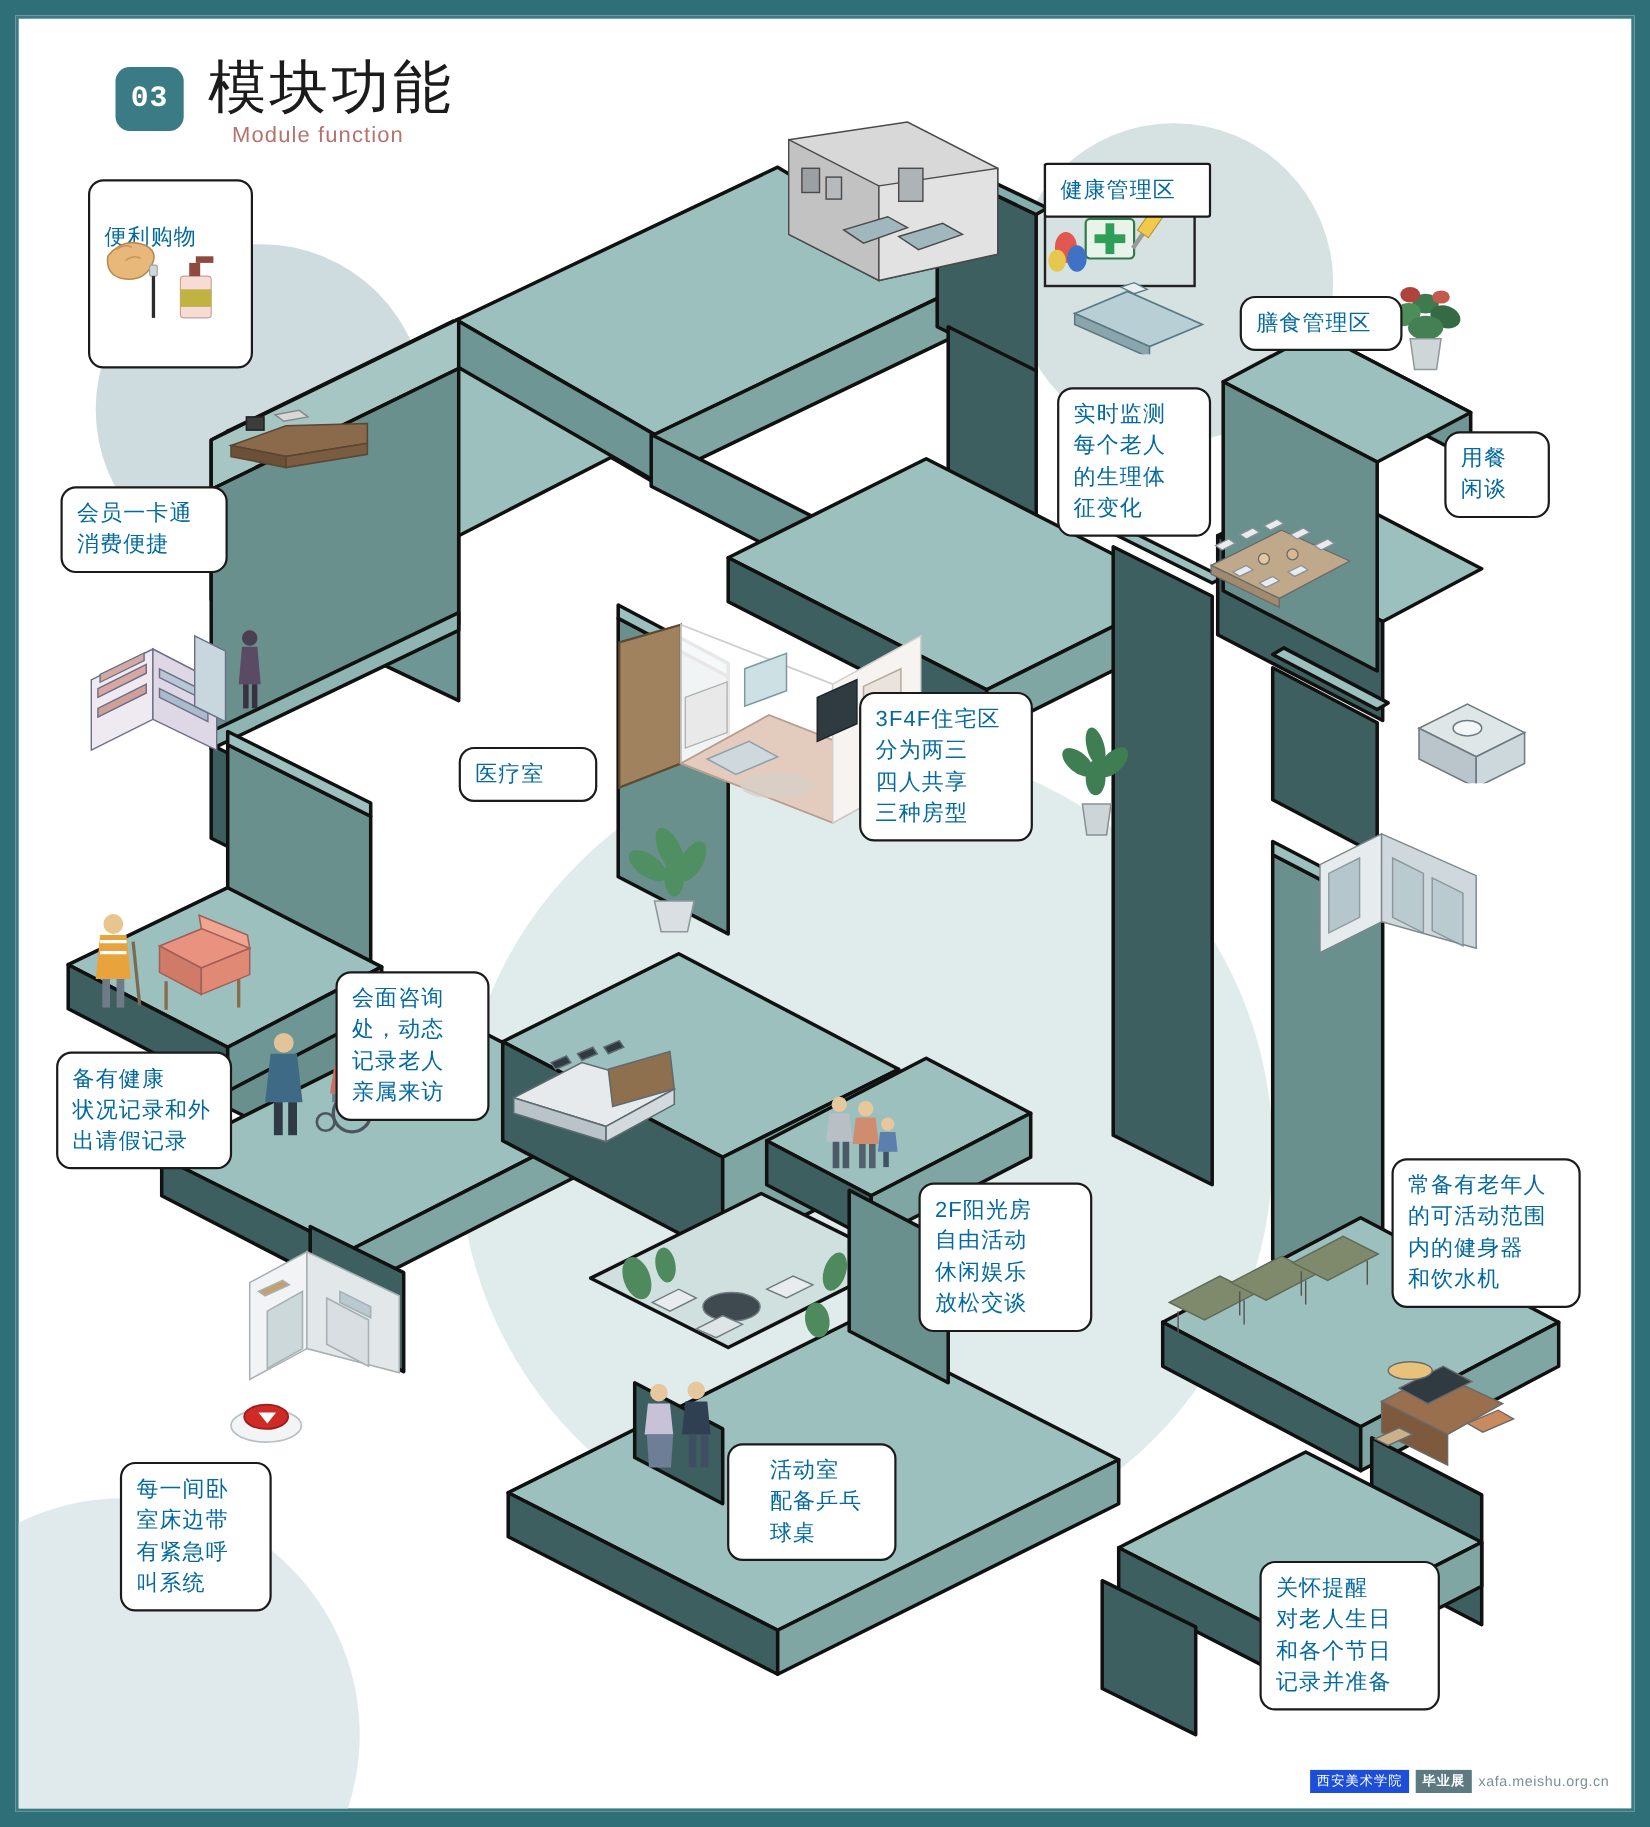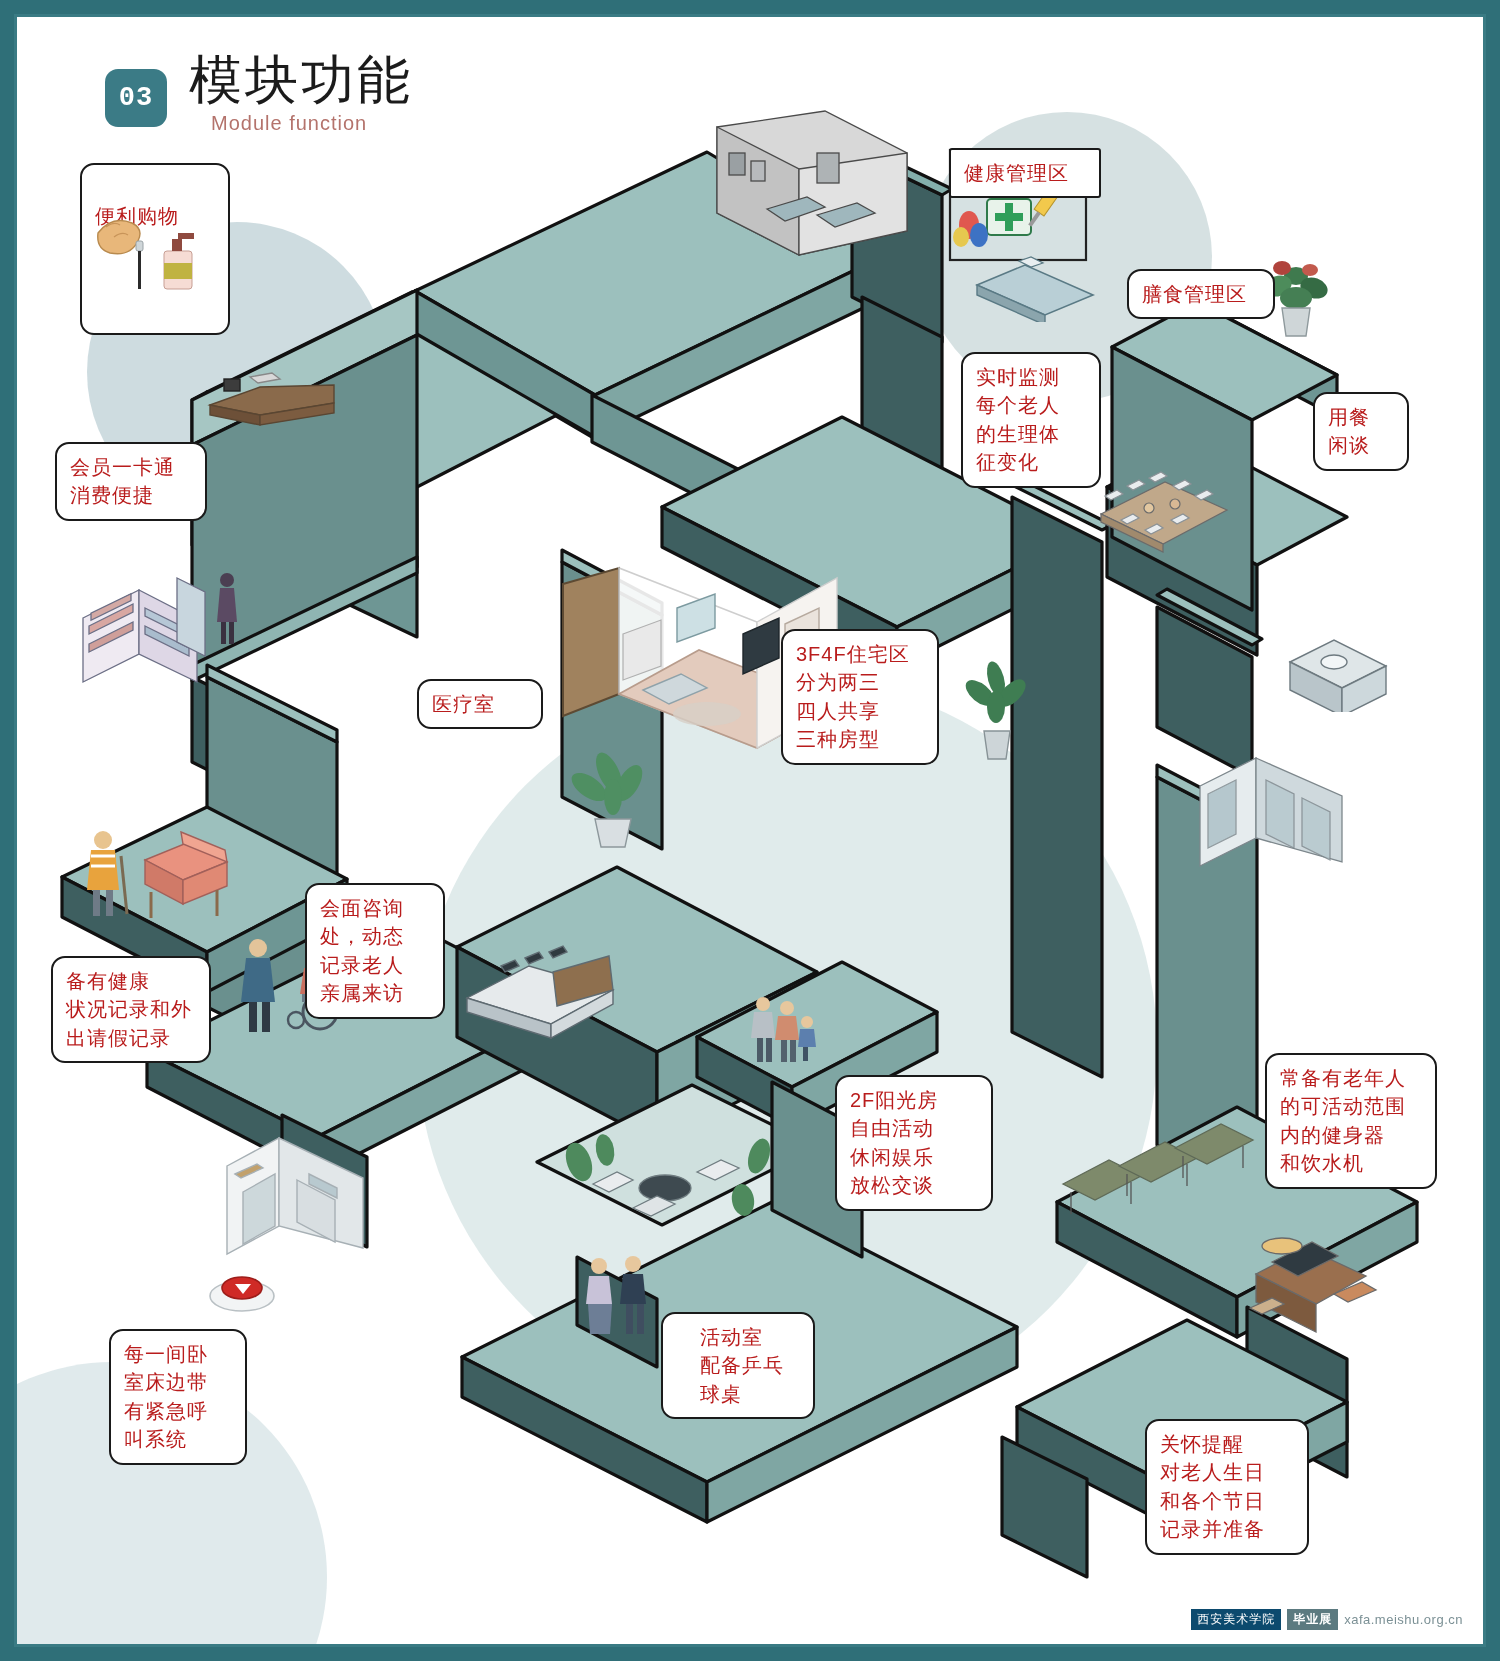--- a/index.html
+++ b/index.html
@@ -9,38 +9,38 @@
   #sheet{position:relative;width:100%;height:100%;background:#ffffff;box-sizing:border-box;border:3px solid #3a7b84;overflow:hidden;}
 
   
   .blob{position:absolute;border-radius:50%;background:#c5d6da;opacity:.85;}
   .blob.b1{left:70px;top:205px;width:300px;height:300px;}
   .blob.b2{left:905px;top:95px;width:290px;height:290px;background:#cfdcdd;}
   .blob.b3{left:400px;top:660px;width:740px;height:740px;background:#d3e2e2;opacity:.7;}
   .blob.b4{left:-120px;top:1345px;width:430px;height:430px;background:#d8e5e7;opacity:.8;}
 
   
-  .hdr{position:absolute;left:88px;top:36px;display:flex;align-items:center;gap:22px;z-index:40;}
+  .hdr{position:absolute;left:88px;top:36px;display:flex;align-items:flex-start;gap:22px;z-index:40;}
   .hdr-badge{width:62px;height:58px;border-radius:13px;background:#3b7b86;color:#fff;
              display:flex;align-items:center;justify-content:center;font-size:27px;font-weight:bold;letter-spacing:1px;
              font-family:"Liberation Mono","DejaVu Sans Mono",monospace;margin-top:8px;}
   .hdr-cn{font-size:53px;line-height:1;color:#1b1b1b;letter-spacing:3px;font-weight:500;}
   .hdr-en{font-size:20px;color:#b4736c;letter-spacing:1px;margin-top:6px;margin-left:22px;}
 
   
   .callout{position:absolute;background:#fff;border:2.5px solid #1a1a1a;border-radius:14px;
-           padding:9px 13px;font-size:20px;line-height:1.42;color:#b91c1c;z-index:35;
+           padding:9px 13px;font-size:20px;line-height:1.42;color:#0369a1;z-index:35;
            letter-spacing:1px;white-space:pre-line;}
   .callout.sq{border-radius:3px;}
 
   
   .prop{position:absolute;z-index:30;}
 
   .watermark{position:absolute;right:20px;bottom:14px;display:flex;align-items:center;gap:6px;z-index:60;}
-  .wm-badge{background:#0c4a6e;color:#fff;font-size:12px;padding:2px 6px;letter-spacing:1px;}
+  .wm-badge{background:#1d4ed8;color:#fff;font-size:12px;padding:2px 6px;letter-spacing:1px;}
   .wm-url{font-size:13px;color:#7b9095;letter-spacing:.5px;}
 </style>
 </head>
 <body>
 
 <div id="poster">
   <div id="sheet">
 
     <div class="blob b1"></div>
     <div class="blob b2"></div>

